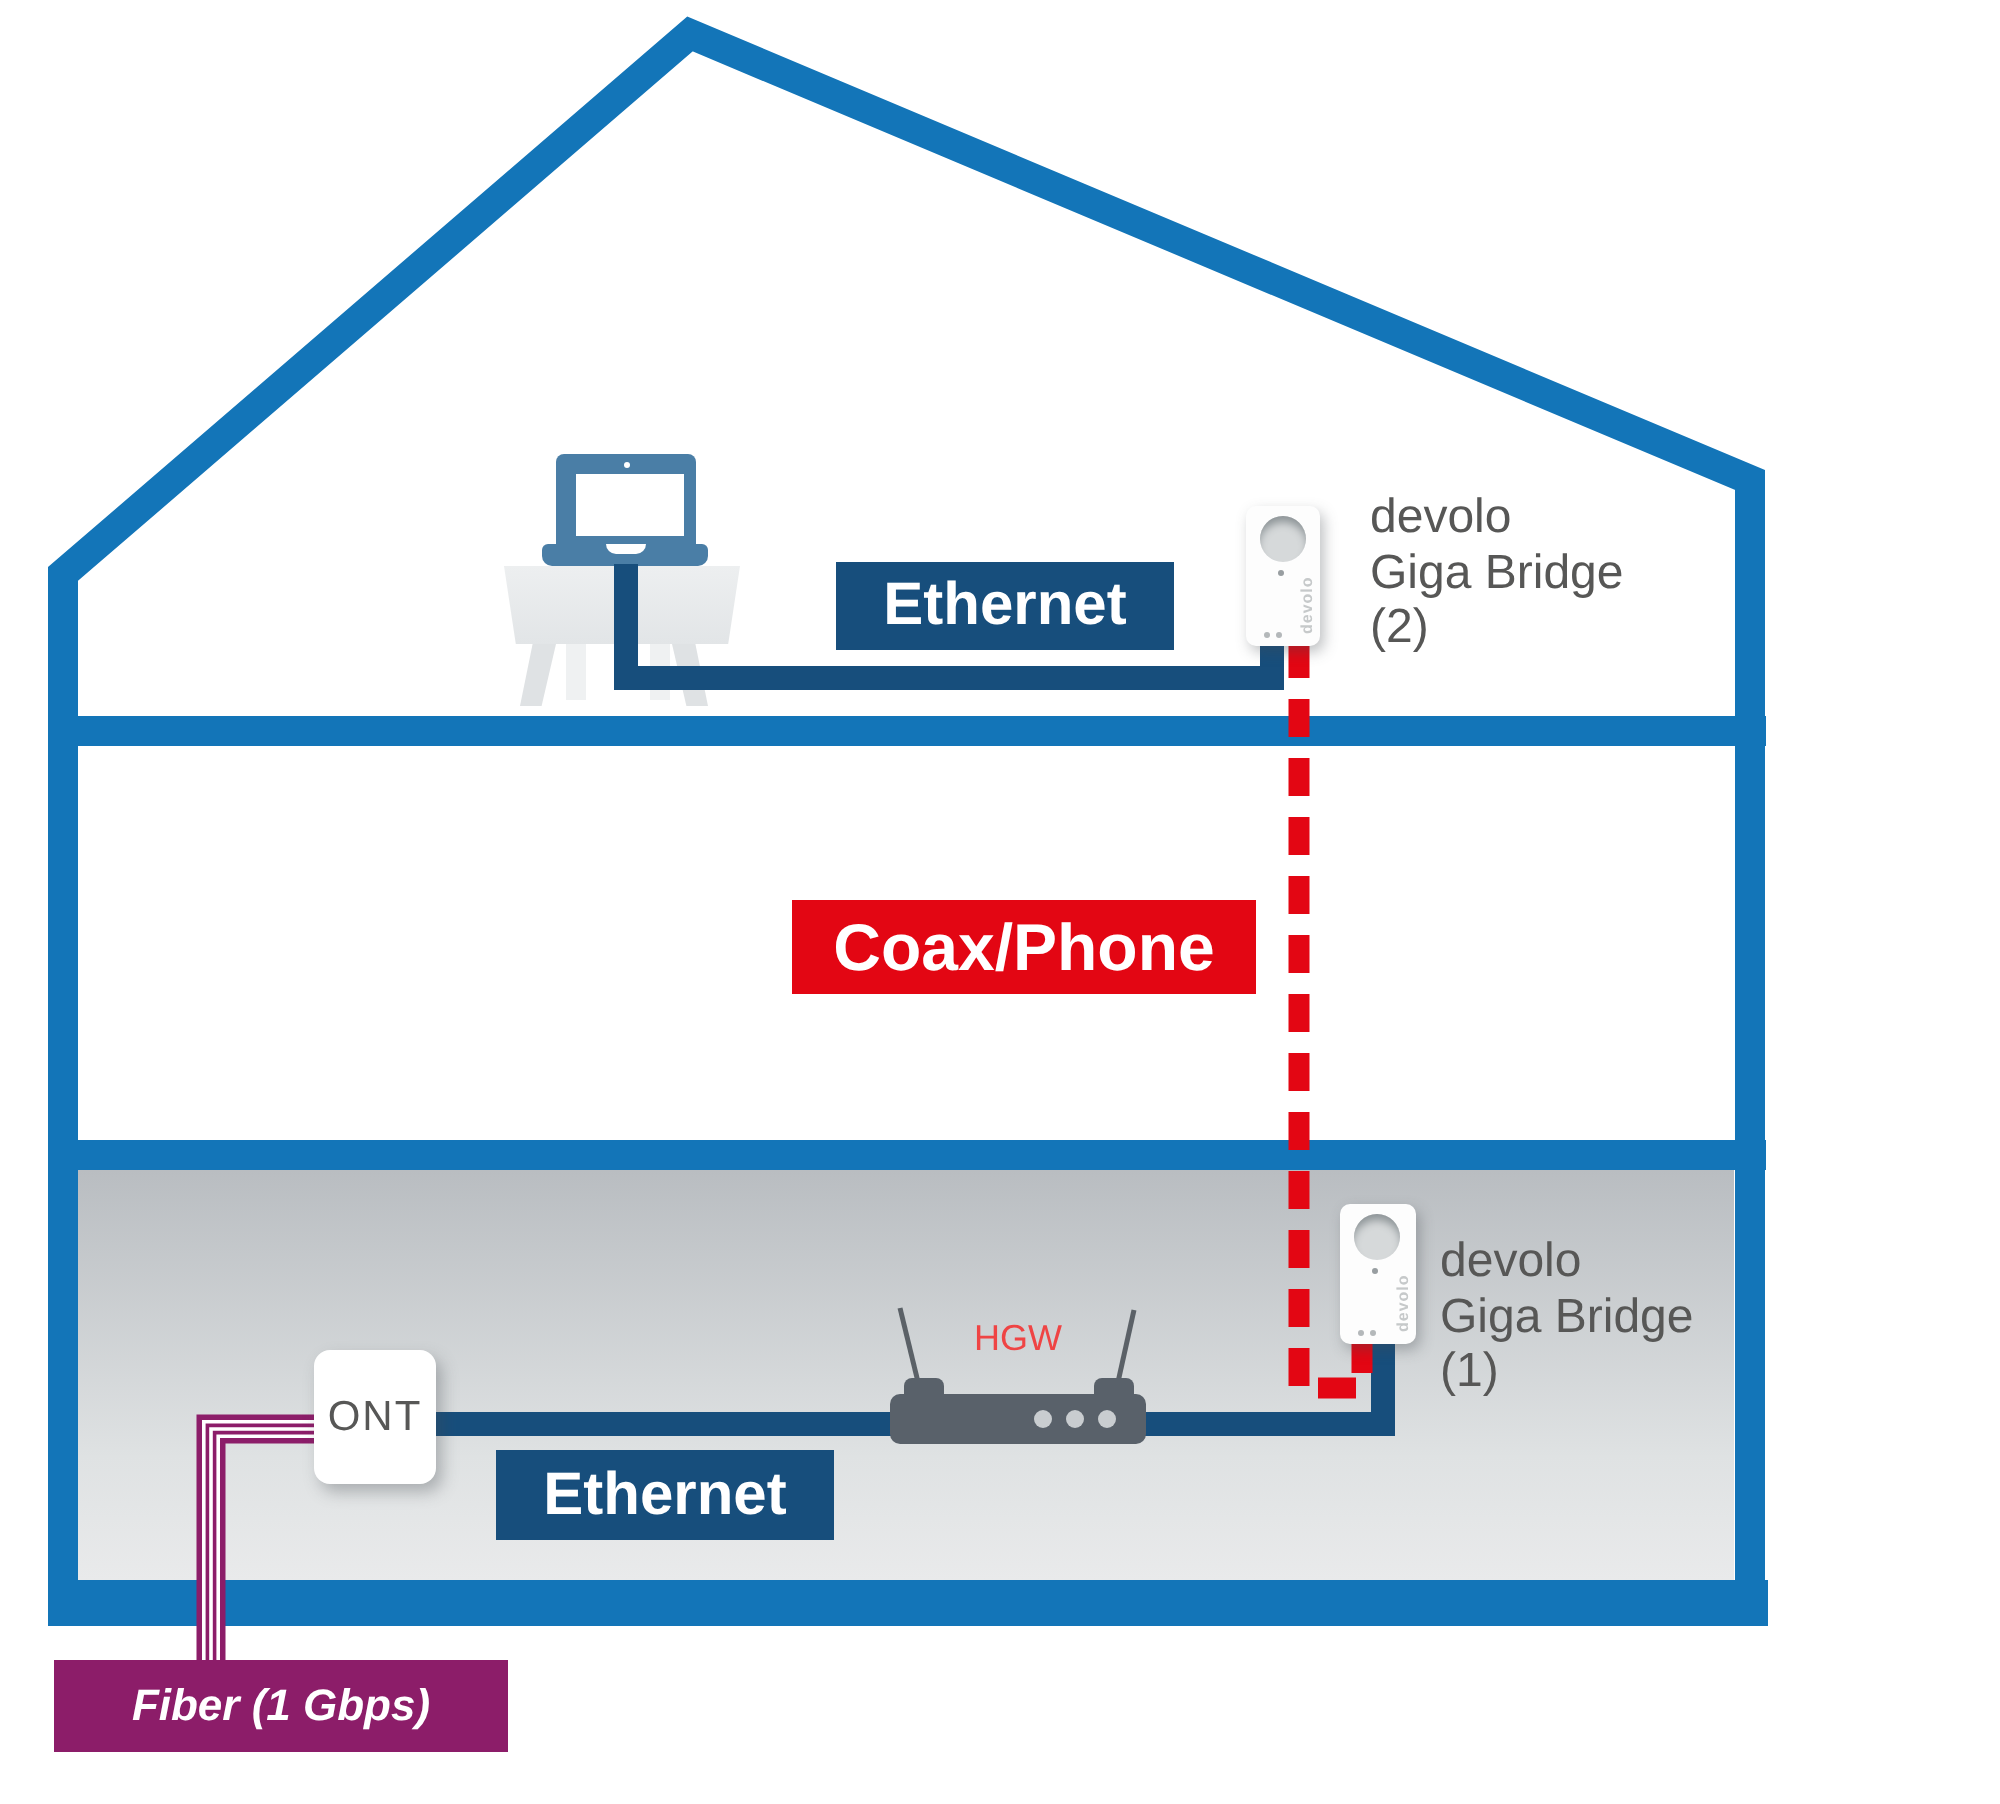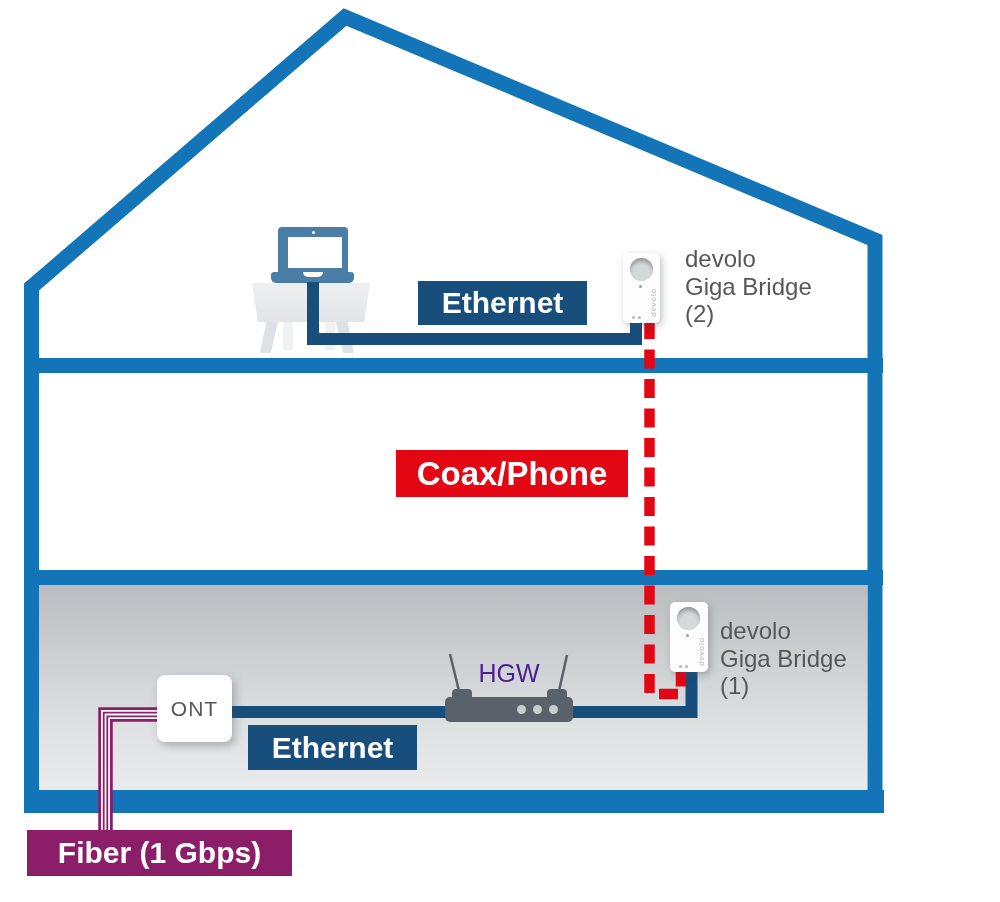--- a/index.html
+++ b/index.html
@@ -6,29 +6,29 @@
   #stage{position:relative;width:1000px;height:902px;background:#fff;overflow:hidden;
          font-family:"Liberation Sans",sans-serif;}
   #stage *{position:absolute;box-sizing:border-box;}
   svg{position:absolute;left:0;top:0;}
 
   
   .lbl{display:flex;align-items:center;justify-content:center;color:#ffffff;font-weight:bold;}
   .lbl-eth-up  {left:418px;top:281px;width:169px;height:44px;background:#174e7c;font-size:30px;}
   .lbl-coax    {left:396px;top:450px;width:232px;height:47px;background:#e30613;font-size:33px;text-align:center;}
   .lbl-eth-low {left:248px;top:725px;width:169px;height:45px;background:#174e7c;font-size:30px;}
-  .lbl-fiber   {left:27px; top:830px;width:265px;height:46px;background:#8c1d69;font-size:30px;}
+  .lbl-fiber   {left:27px; top:830px;width:227px;height:46px;background:#8c1d69;font-size:22px;font-style:italic;}
 
   
-  .ont{left:157px;top:675px;width:75px;height:67px;background:#fff;border-radius:8px;
+  .ont{left:157px;top:675px;width:61px;height:67px;background:#fff;border-radius:8px;
        box-shadow:3px 4px 8px rgba(70,75,80,.35);display:flex;align-items:center;
        justify-content:center;color:#575756;font-size:21px;letter-spacing:1px;}
 
   
-  .hgw-label{left:459px;top:659px;width:100px;text-align:center;color:#4c1d95;font-size:25px;}
+  .hgw-label{left:459px;top:659px;width:100px;text-align:center;color:#ef4444;font-size:18px;}
   .router-body{left:445px;top:697px;width:128px;height:25px;background:#59616a;border-radius:5px;}
   .mount{width:20px;height:12px;background:#59616a;border-radius:4px;top:689px;}
   .mount-l{left:452px;} .mount-r{left:547px;}
   .rdot{width:9px;height:9px;border-radius:50%;background:#c9cdd0;top:8px;}
 
   
   .device{width:37px;height:70px;background:#fdfdfd;border-radius:5px;
           box-shadow:2px 3px 7px rgba(70,75,80,.35);}
   .dev2{left:623px;top:253px;}
   .dev1{left:670px;top:602px;width:38px;}

